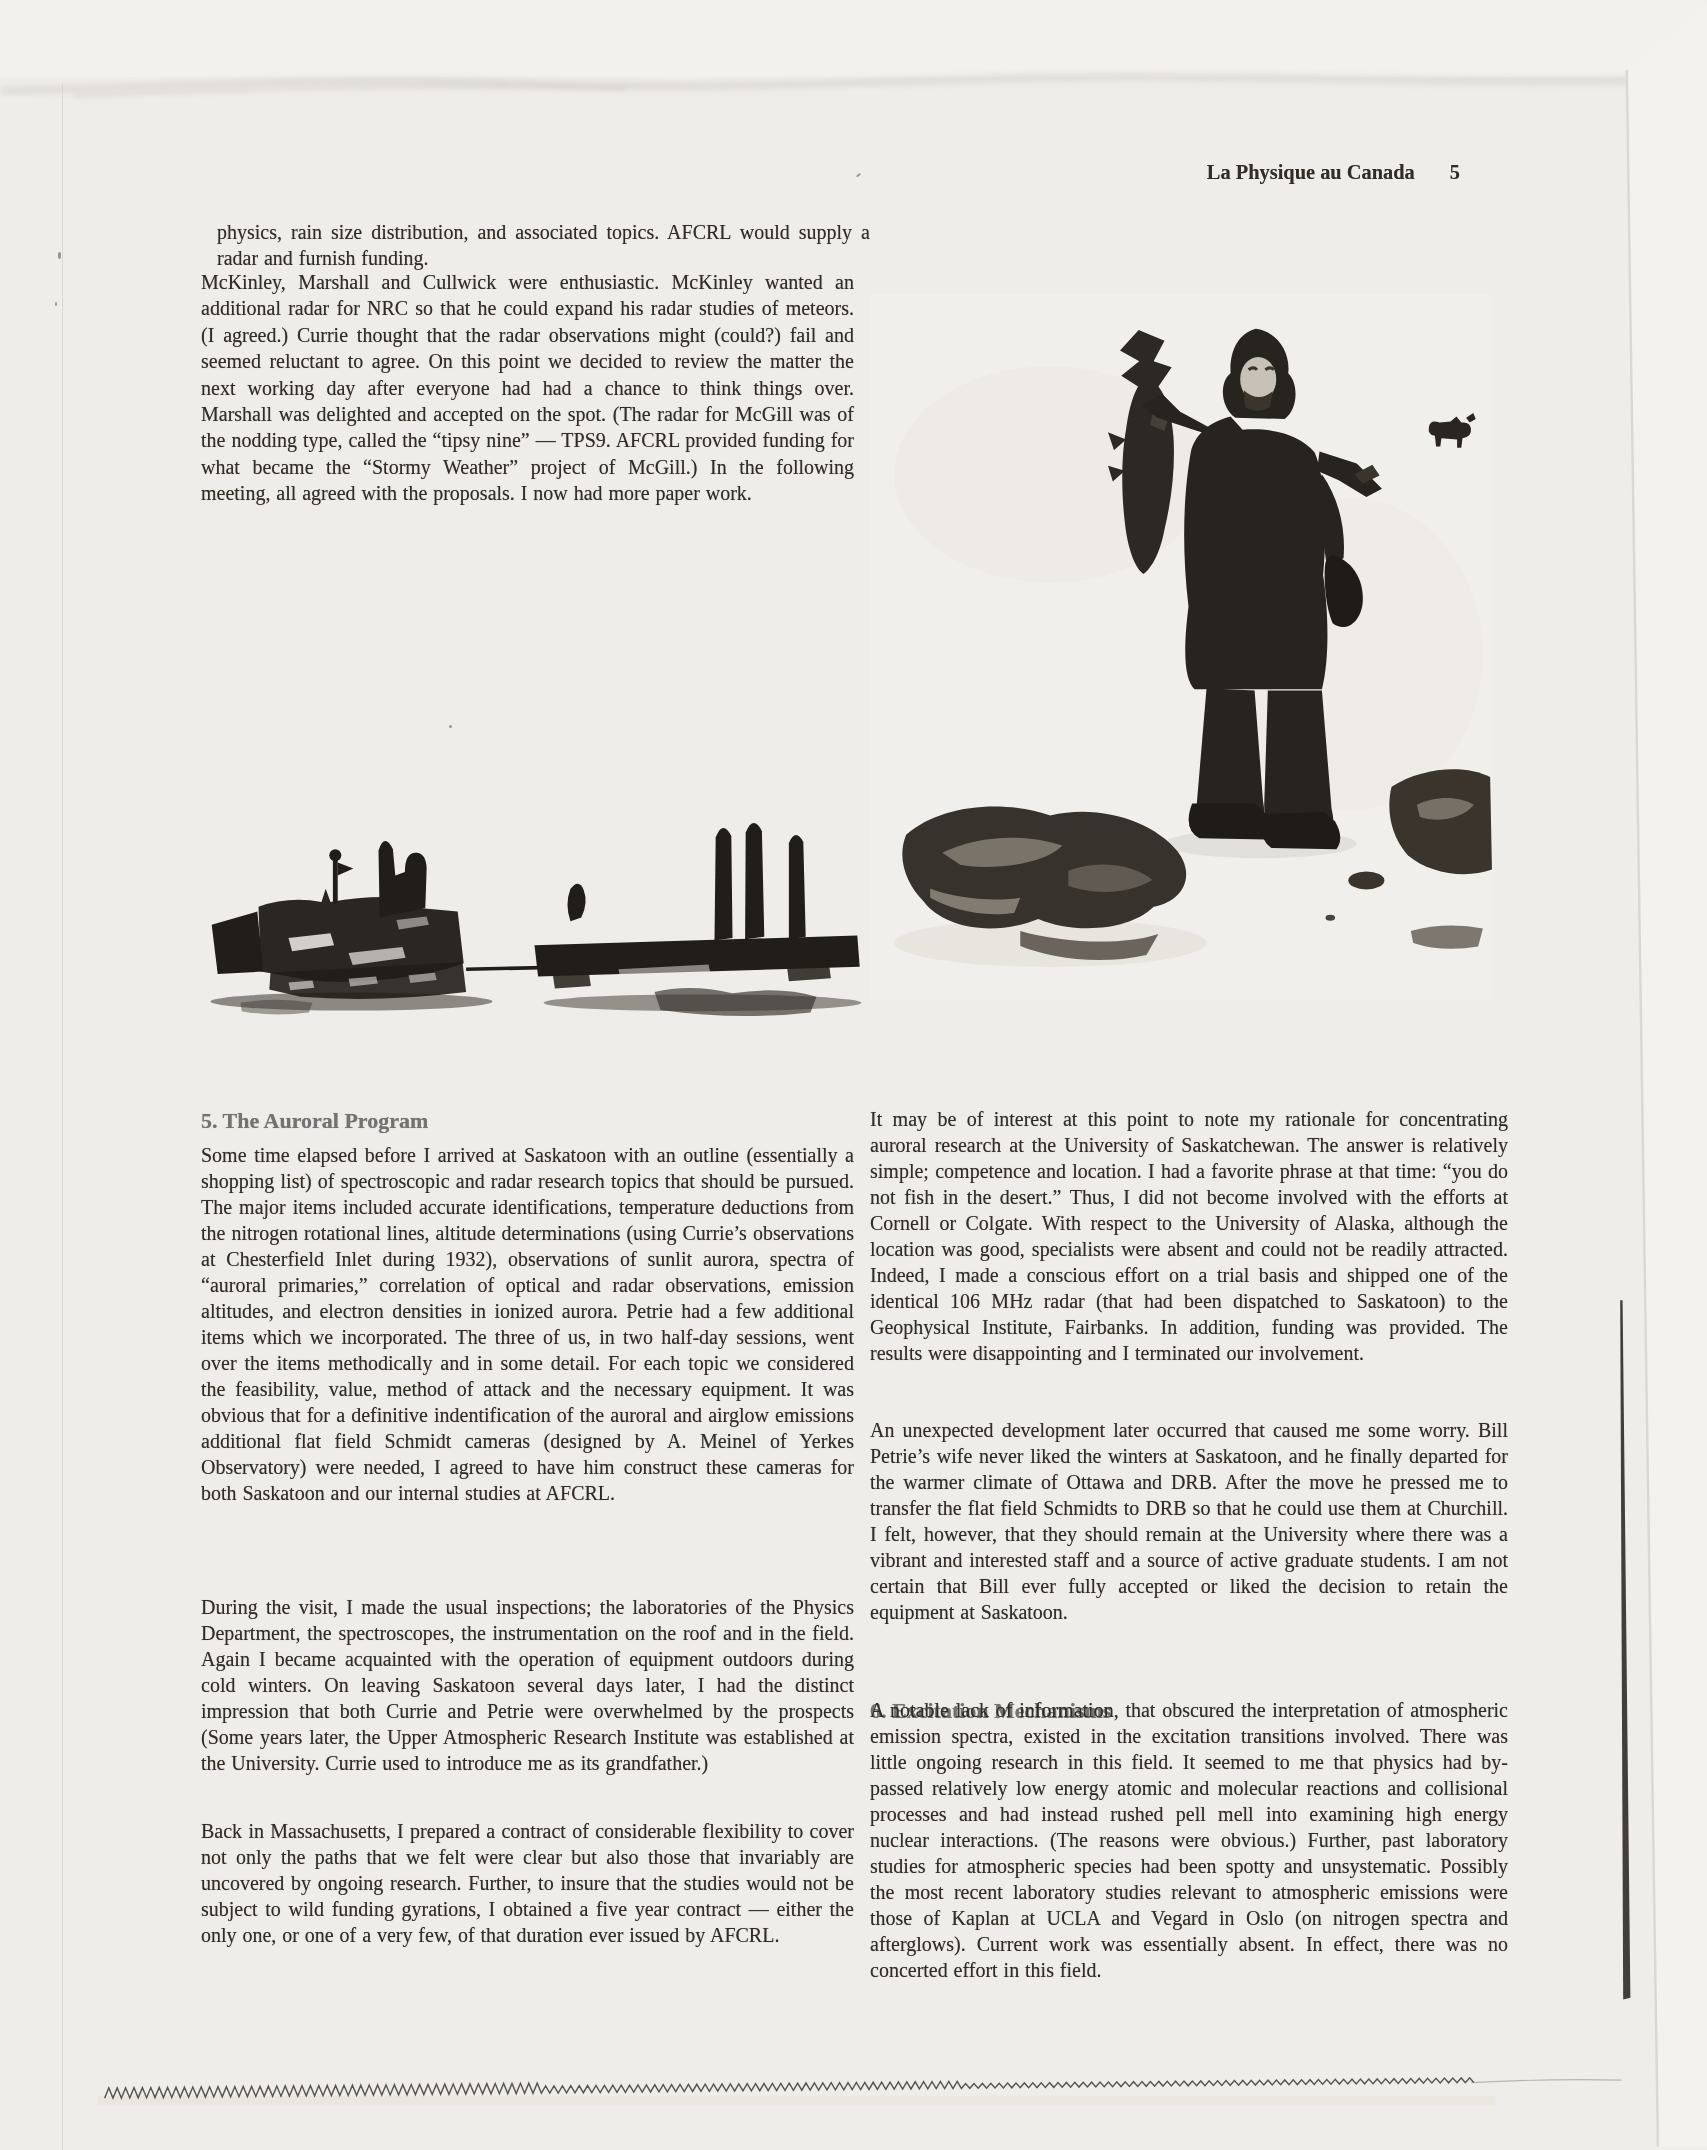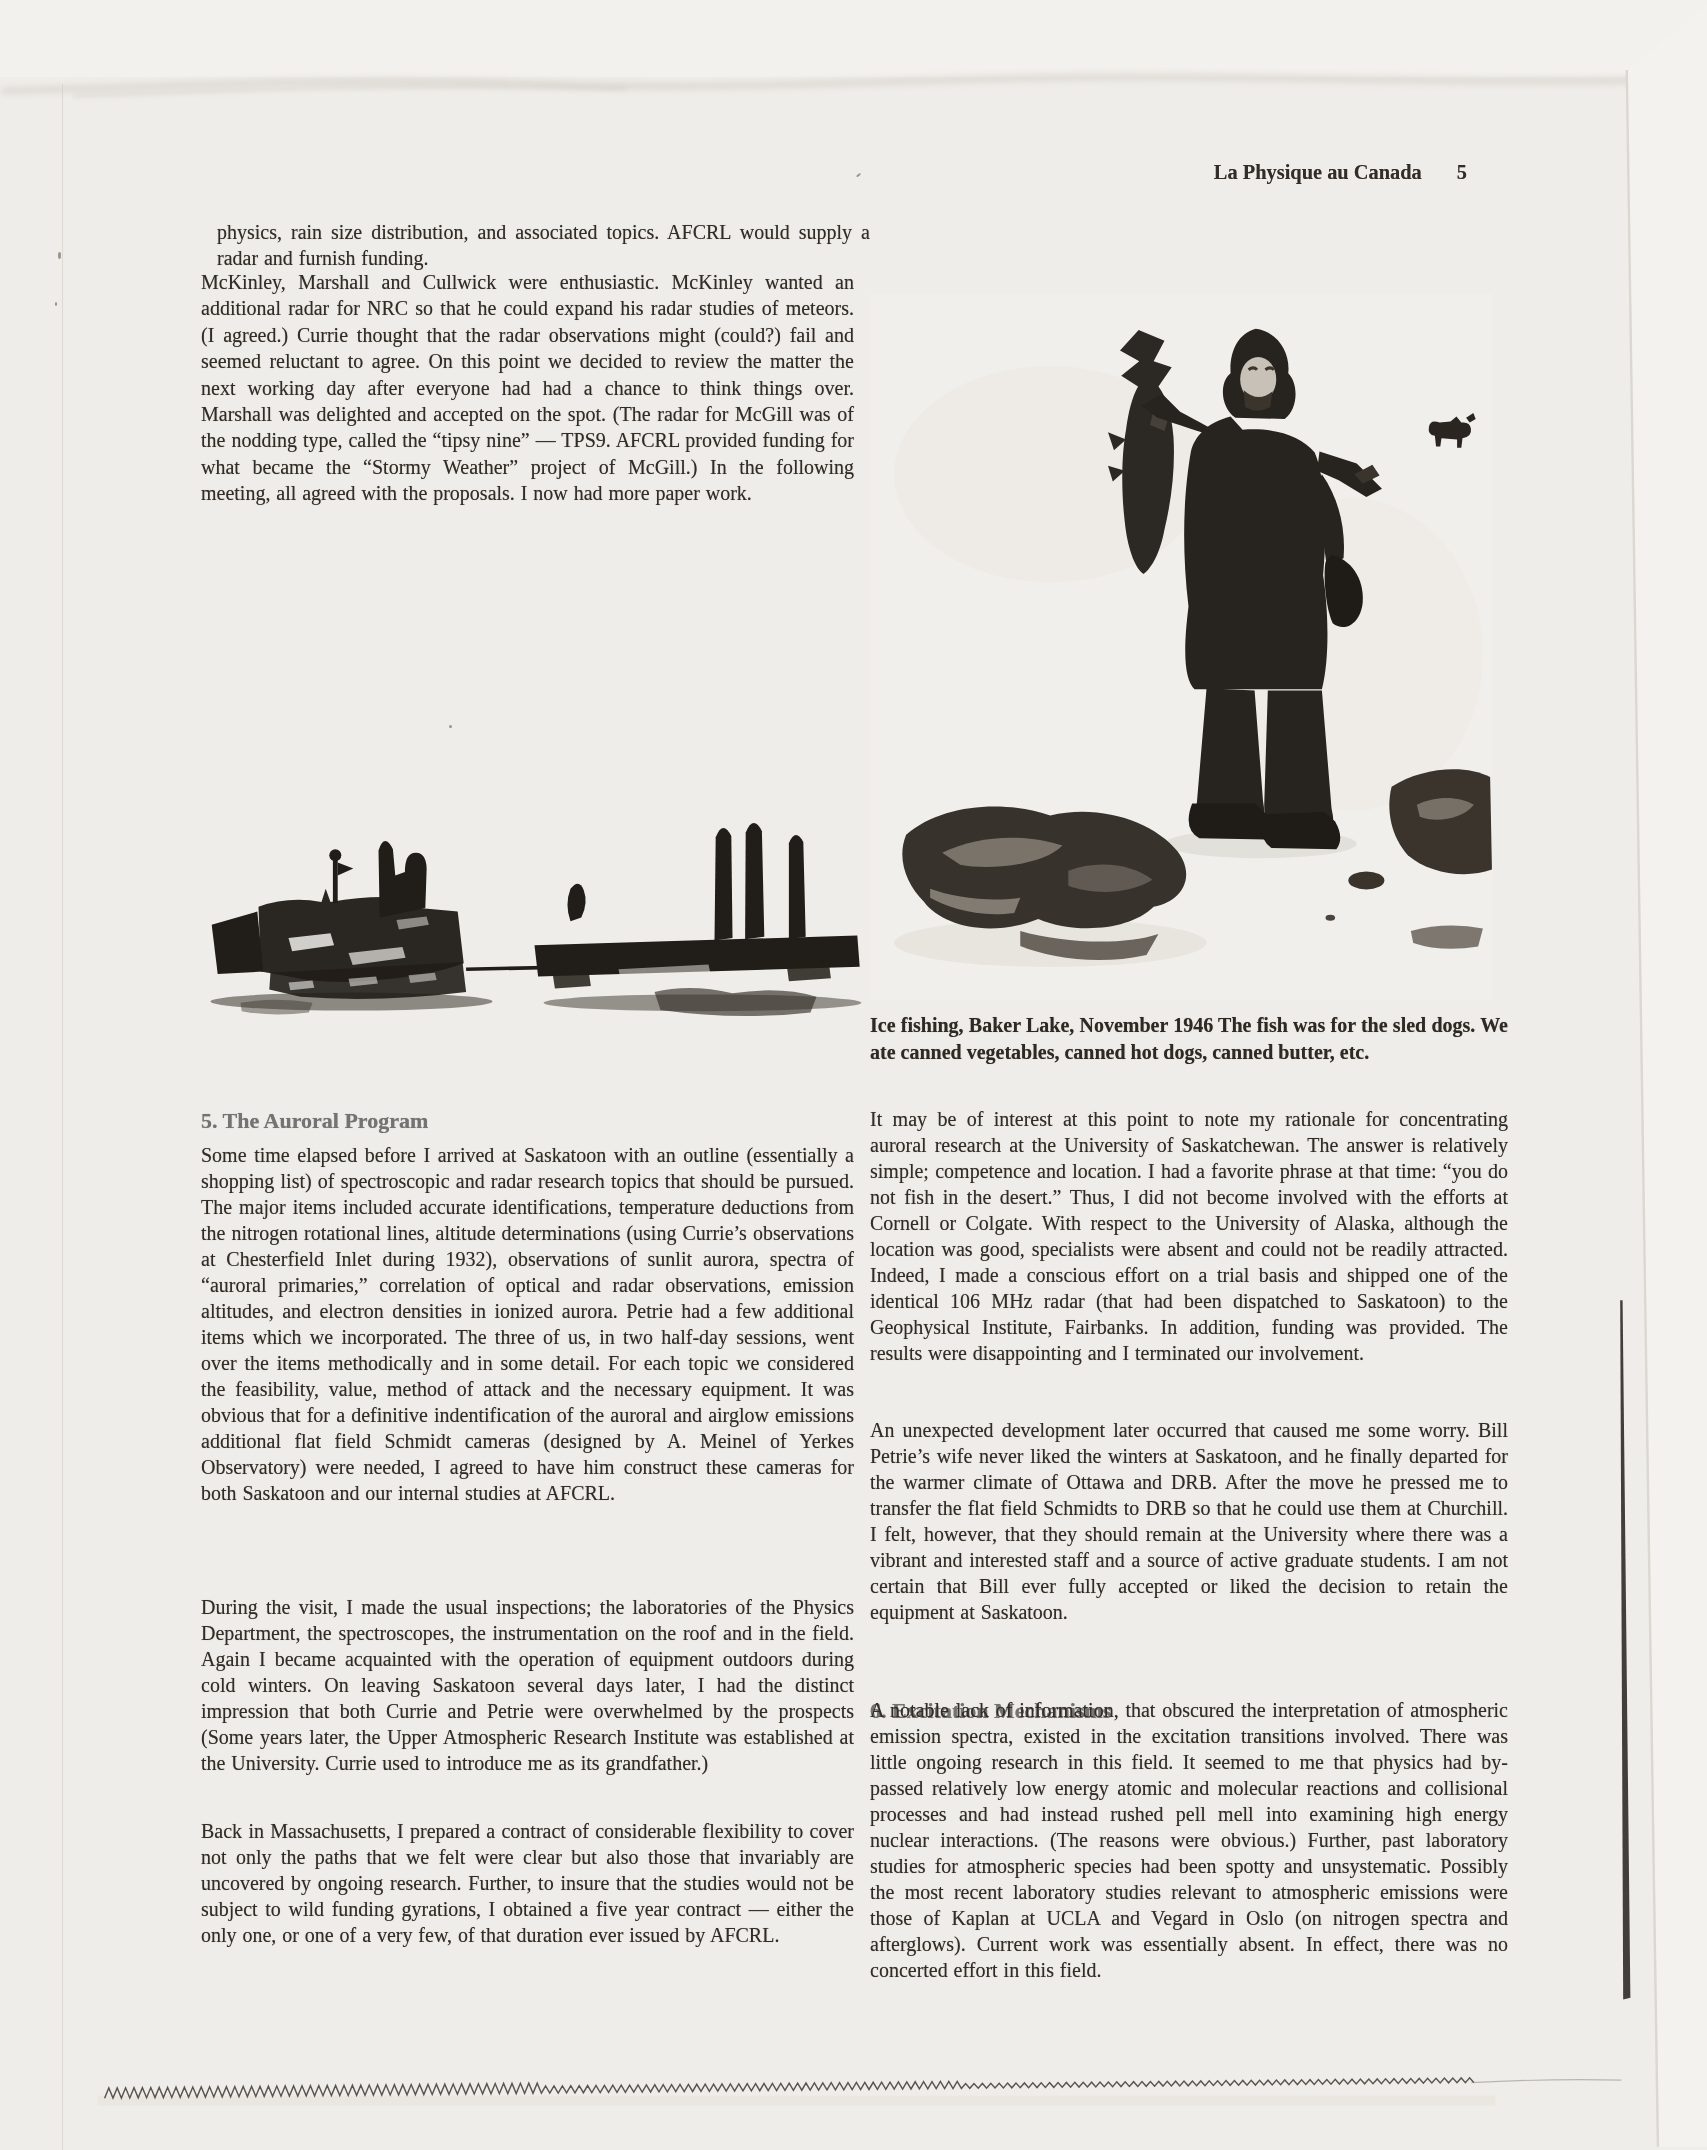--- a/index.html
+++ b/index.html
@@ -59,21 +59,21 @@
     <line x1="18" y1="110" x2="70" y2="3579" stroke="#d9d5cf" stroke-width="4" opacity=".9"></line>
 
     <polygon points="7,2165 11,2165 24,3330 12,3333" fill="#332f2a" opacity=".92"></polygon>
   </svg>
 
   <div class="speck" style="left:58px;top:252px;width:3px;height:6.6px;"></div>
   <div class="speck" style="left:55px;top:302px;width:2.4px;height:4.2px;"></div>
   <div class="speck" style="left:856px;top:174px;width:5.4px;height:1.8px;transform:rotate(-35deg);"></div>
   <div class="speck" style="left:449px;top:725px;width:3px;height:3px;"></div>
 
-  <div class="abs header-line" style="right:241px;top:161px;">
+  <div class="abs header-line" style="right:248px;top:161px;">
     <span>La Physique au Canada</span>
     <span>5</span>
   </div>
 
   <p class="abs body-text" style="left:201px;top:203px;width:653px;margin:16px;">physics, rain size distribution, and associated topics. AFCRL would supply a radar and furnish funding.</p>
 
   <p class="abs body-text" style="left:201px;top:269px;width:653px;margin:0;">McKinley, Marshall and Cullwick were enthusiastic. McKinley wanted an additional radar for NRC so that he could expand his radar studies of meteors. (I agreed.) Currie thought that the radar observations might (could?) fail and seemed reluctant to agree. On this point we decided to review the matter the next working day after everyone had had a chance to think things over. Marshall was delighted and accepted on the spot. (The radar for McGill was of the nodding type, called the “tipsy nine” — TPS9. AFCRL provided funding for what became the “Stormy Weather” project of McGill.) In the following meeting, all agreed with the proposals. I now had more paper work.</p>
 
   <svg class="abs" role="img" style="left:198px;top:812px;" width="670" height="207" viewBox="0 0 1115 345" aria-label="Two tracked vehicles hauling sleds with standing figures, Baker Lake sea ice">
     <g fill="#211d18">
@@ -188,21 +188,20 @@
 
     <g>
       <path d="M868,820 C918,788 990,782 1032,804 L1035,958 C990,974 930,964 895,934 C868,904 858,860 868,820 Z" fill="#3a342d"></path>
       <path d="M910,850 C940,835 980,835 1005,850 C985,875 940,880 915,870 Z" fill="#877f75" opacity=".8"></path>
       <ellipse cx="826" cy="976" rx="30" ry="15" fill="#3a342d"></ellipse>
       <ellipse cx="766" cy="1038" rx="8" ry="5" fill="#4a443c"></ellipse>
       <path d="M900,1060 q60,-16 120,-4 l-8,30 q-60,10 -108,-6 z" fill="#554f47" opacity=".75"></path>
     </g>
   </svg>
 
-  <div class="abs caption" style="left:870px;top:1012px;width:638px;text-align:justify;">Ice fishing, Baker Lake, November 1946 The fish was for the sled dogs. We ate canned vegetables, canned hot dogs, canned butter, etc.</div>
 
   <p class="abs body-text" style="left:870px;top:1106px;width:638px;margin:0;line-height:26px;">It may be of interest at this point to note my rationale for concentrating auroral research at the University of Saskatchewan. The answer is relatively simple; competence and location. I had a favorite phrase at that time: “you do not fish in the desert.” Thus, I did not become involved with the efforts at Cornell or Colgate. With respect to the University of Alaska, although the location was good, specialists were absent and could not be readily attracted. Indeed, I made a conscious effort on a trial basis and shipped one of the identical 106 MHz radar (that had been dispatched to Saskatoon) to the Geophysical Institute, Fairbanks. In addition, funding was provided. The results were disappointing and I terminated our involvement.</p>
 
   <p class="abs body-text" style="left:870px;top:1417px;width:638px;margin:0;line-height:26px;">An unexpected development later occurred that caused me some worry. Bill Petrie’s wife never liked the winters at Saskatoon, and he finally departed for the warmer climate of Ottawa and DRB. After the move he pressed me to transfer the flat field Schmidts to DRB so that he could use them at Churchill. I felt, however, that they should remain at the University where there was a vibrant and interested staff and a source of active graduate students. I am not certain that Bill ever fully accepted or liked the decision to retain the equipment at Saskatoon.</p>
 
   <div class="abs heading" style="left:870px;top:1654px;margin-top:44px;">6. Excitation Mechanisms</div>
 
   <p class="abs body-text" style="left:870px;top:1697px;width:638px;margin:0;line-height:26px;">A notable lack of information, that obscured the interpretation of atmospheric emission spectra, existed in the excitation transitions involved. There was little ongoing research in this field. It seemed to me that physics had by-passed relatively low energy atomic and molecular reactions and collisional processes and had instead rushed pell mell into examining high energy nuclear interactions. (The reasons were obvious.) Further, past laboratory studies for atmospheric species had been spotty and unsystematic. Possibly the most recent laboratory studies relevant to atmospheric emissions were those of Kaplan at UCLA and Vegard in Oslo (on nitrogen spectra and afterglows). Current work was essentially absent. In effect, there was no concerted effort in this field.</p>
 
   <svg class="abs" style="left:0;top:2067px;" width="1708" height="72" viewBox="0 0 2842 120">

